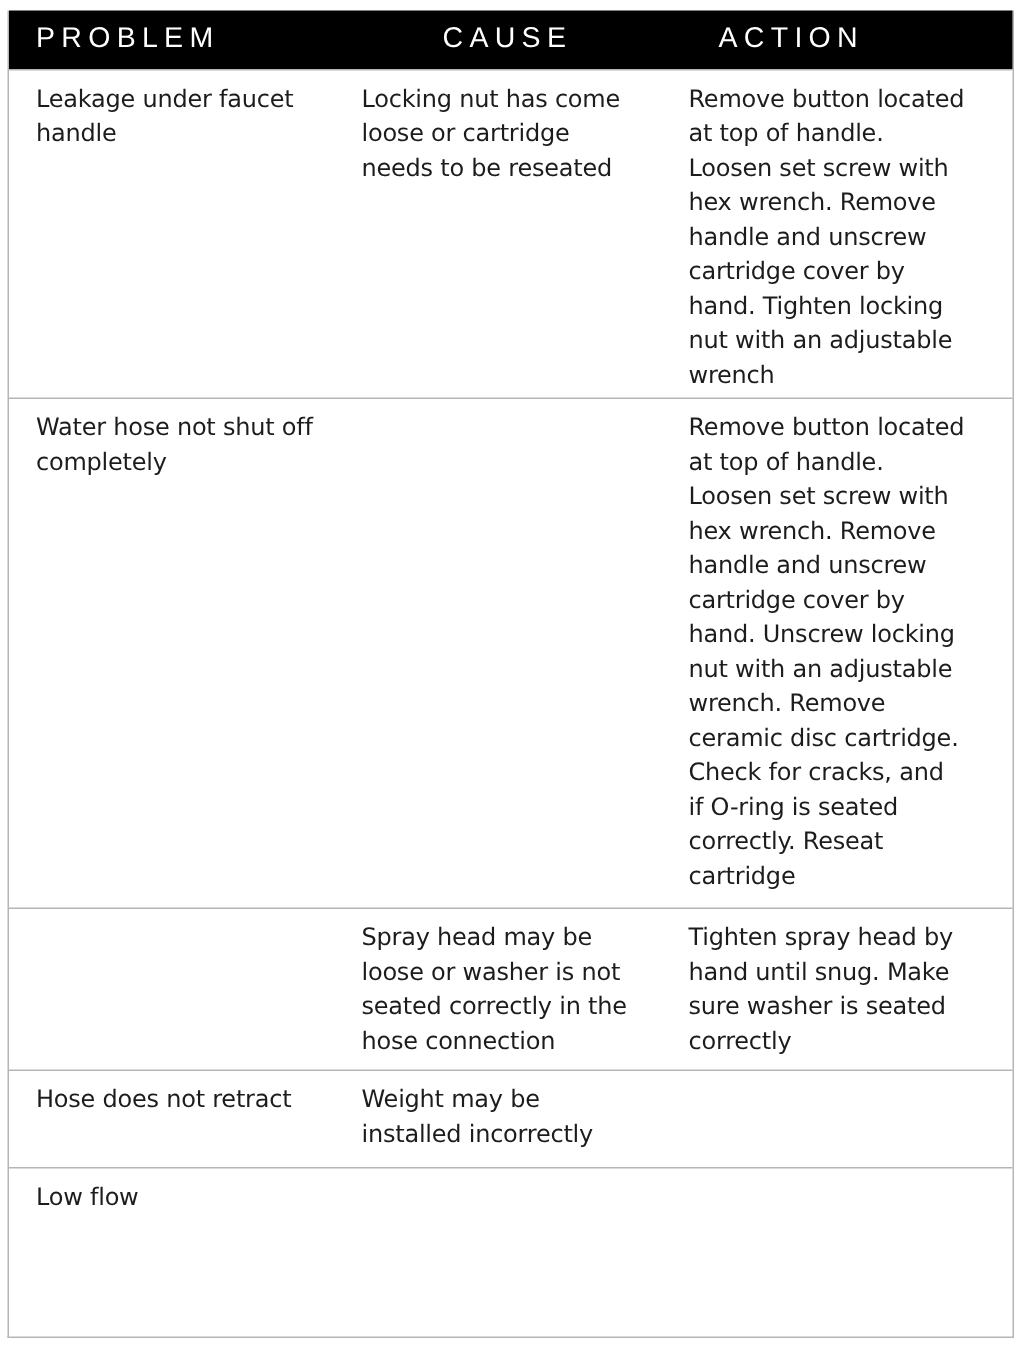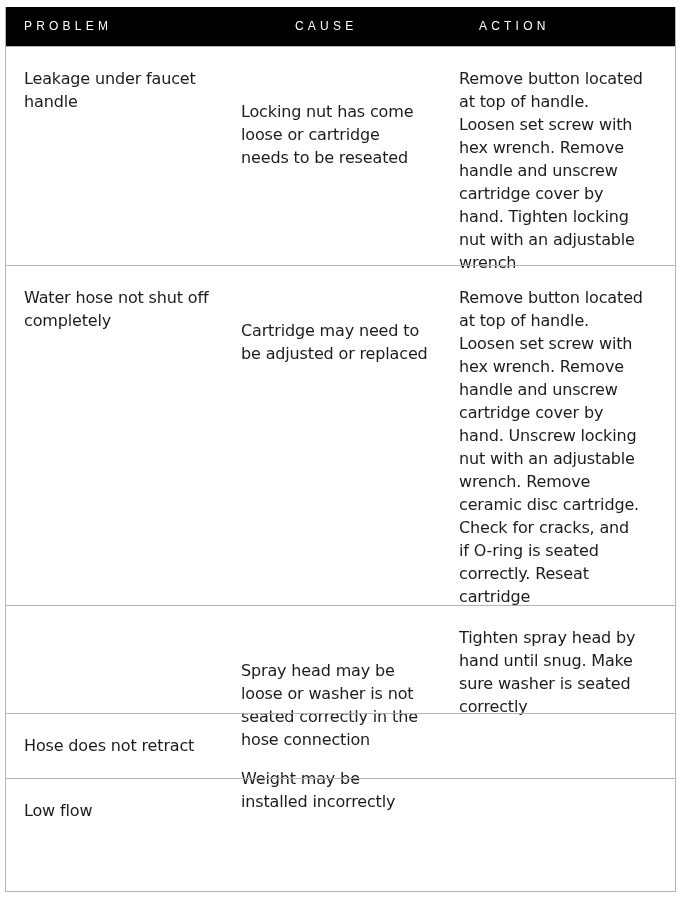--- a/index.html
+++ b/index.html
@@ -27,47 +27,47 @@
     .header {
       height: 39px;
       background: #000000;
       position: relative;
     }
     .header .h {
       position: absolute;
       top: 7px;
       color: #ffffff;
       font-family: "Liberation Sans", sans-serif;
-      font-size: 12px;
+      font-size: 19px;
       letter-spacing: 4.2px;
       line-height: 24px;
       font-weight: normal;
     }
     .h-problem { left: 18px; }
     .h-cause { left: 246px; margin-left: 43px; }
     .h-action { left: 473px; }
 
     .row {
       position: relative;
       border-top: 1px solid #b5b5b5;
       box-sizing: border-box;
     }
     .row:first-of-type { border-top: none; }
     .cell {
       position: absolute;
-      top: 20px;
+      top: 7px;
       font-family: "DejaVu Sans", sans-serif;
       font-size: 16px;
       line-height: 23px;
       color: #1c1c1c;
       letter-spacing: -0.15px;
       white-space: pre-line;
     }
     .c-problem { left: 18px; width: 210px; }
-    .c-cause { left: 235px; width: 210px; margin-top: 33px; }
+    .c-cause { left: 235px; width: 210px; }
     .c-action { left: 453px; width: 212px; }
   </style>
 </head>
 <body>
 
 <div class="table">
   <div class="header">
     <span class="h h-problem">PROBLEM</span>
     <span class="h h-cause">CAUSE</span>
     <span class="h h-action">ACTION</span>
@@ -86,22 +86,20 @@
 handle and unscrew
 cartridge cover by
 hand. Tighten locking
 nut with an adjustable
 wrench</div>
   </div>
 
   <div class="row" style="height:340px;">
     <div class="cell c-problem">Water hose not shut off
 completely</div>
-    <div class="cell c-cause">Cartridge may need to
-be adjusted or replaced</div>
     <div class="cell c-action">Remove button located
 at top of handle.
 Loosen set screw with
 hex wrench. Remove
 handle and unscrew
 cartridge cover by
 hand. Unscrew locking
 nut with an adjustable
 wrench. Remove
 ceramic disc cartridge.

